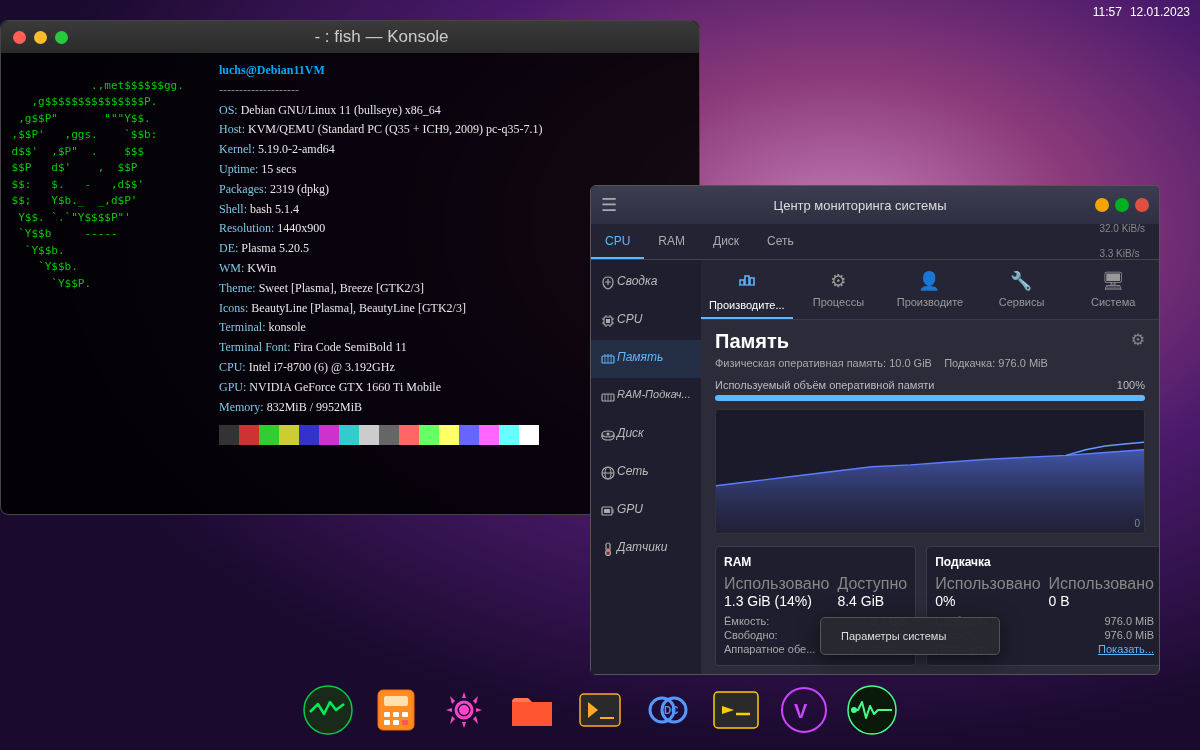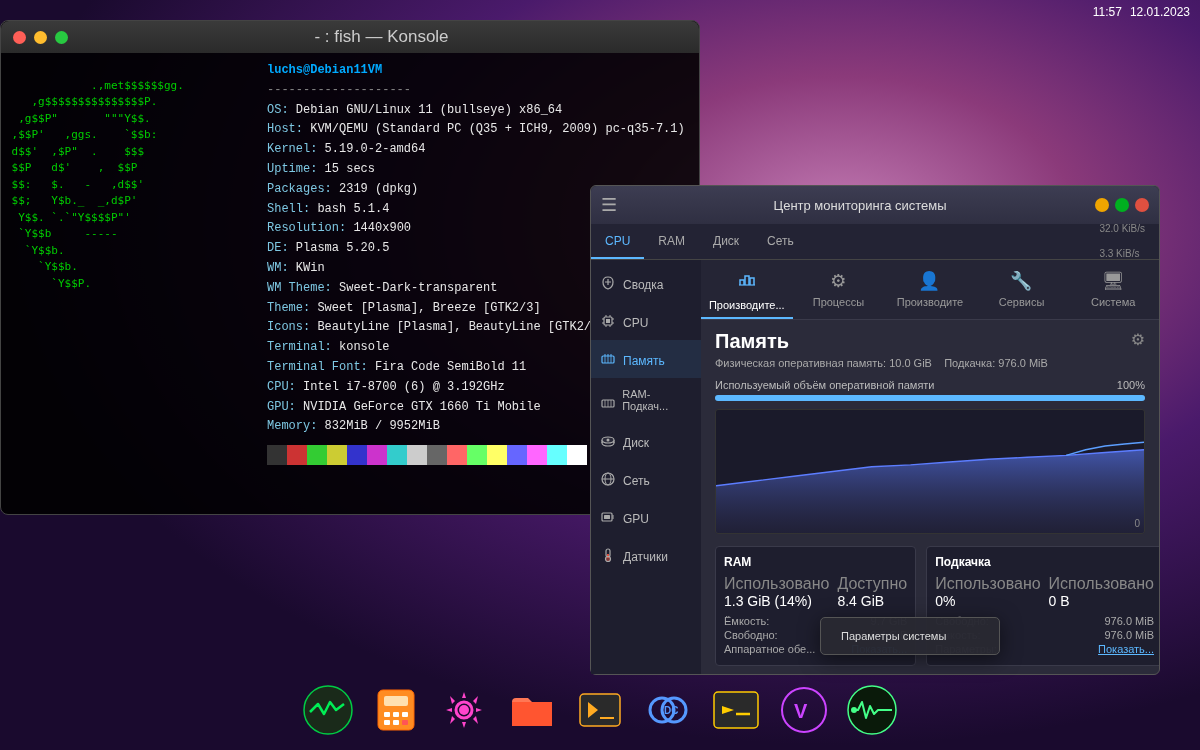--- a/index.html
+++ b/index.html
@@ -103,24 +103,23 @@
       font-family: monospace;
       font-size: 11px;
       line-height: 1.5;
       white-space: pre;
     }
 
     .terminal-right {
       flex: 1;
       padding: 8px;
       color: #cccccc;
-      font-family: Liberation Mono, monospace;
+      font-family: Liberation Serif, serif;
       font-size: 12px;
       line-height: 1.65;
-      margin-left: 48px;
     }
 
     .term-user {
       color: #00aaff;
       font-weight: bold;
     }
     .term-line {
       color: #888;
     }
     .term-key {
@@ -242,25 +241,26 @@
       width: 110px;
       background: #1e1e2e;
       display: flex;
       flex-direction: column;
       padding: 4px 0;
     }
 
     .sidebar-item {
       padding: 10px 8px;
       display: flex;
-      align-items: flex-end;
-      gap: 6px;
+      align-items: flex-start;
+      gap: 0;
       cursor: pointer;
       font-size: 12px;
       color: #bbb;
+      font-style: italic;
     }
 
     .sidebar-item.active {
       background: rgba(92, 184, 255, 0.1);
       color: #5cb8ff;
     }
 
     .sidebar-item .si-icon {
       width: 18px;
       height: 18px;
@@ -542,21 +542,20 @@
       <div><span class="term-line">--------------------</span></div>
       <div><span class="term-key">OS: </span><span class="term-val">Debian GNU/Linux 11 (bullseye) x86_64</span></div>
       <div><span class="term-key">Host: </span><span class="term-val">KVM/QEMU (Standard PC (Q35 + ICH9, 2009) pc-q35-7.1)</span></div>
       <div><span class="term-key">Kernel: </span><span class="term-val">5.19.0-2-amd64</span></div>
       <div><span class="term-key">Uptime: </span><span class="term-val">15 secs</span></div>
       <div><span class="term-key">Packages: </span><span class="term-val">2319 (dpkg)</span></div>
       <div><span class="term-key">Shell: </span><span class="term-val">bash 5.1.4</span></div>
       <div><span class="term-key">Resolution: </span><span class="term-val">1440x900</span></div>
       <div><span class="term-key">DE: </span><span class="term-val">Plasma 5.20.5</span></div>
       <div><span class="term-key">WM: </span><span class="term-val">KWin</span></div>
-      <div><span class="term-key">WM Theme: </span><span class="term-val">Sweet-Dark-transparent</span></div>
       <div><span class="term-key">Theme: </span><span class="term-val">Sweet [Plasma], Breeze [GTK2/3]</span></div>
       <div><span class="term-key">Icons: </span><span class="term-val">BeautyLine [Plasma], BeautyLine [GTK2/3]</span></div>
       <div><span class="term-key">Terminal: </span><span class="term-val">konsole</span></div>
       <div><span class="term-key">Terminal Font: </span><span class="term-val">Fira Code SemiBold 11</span></div>
       <div><span class="term-key">CPU: </span><span class="term-val">Intel i7-8700 (6) @ 3.192GHz</span></div>
       <div><span class="term-key">GPU: </span><span class="term-val">NVIDIA GeForce GTX 1660 Ti Mobile</span></div>
       <div><span class="term-key">Memory: </span><span class="term-val">832MiB / 9952MiB</span></div>
       <div class="color-bar">
         <div class="color-swatch" style="background:#333"></div>
         <div class="color-swatch" style="background:#cc3333"></div>

